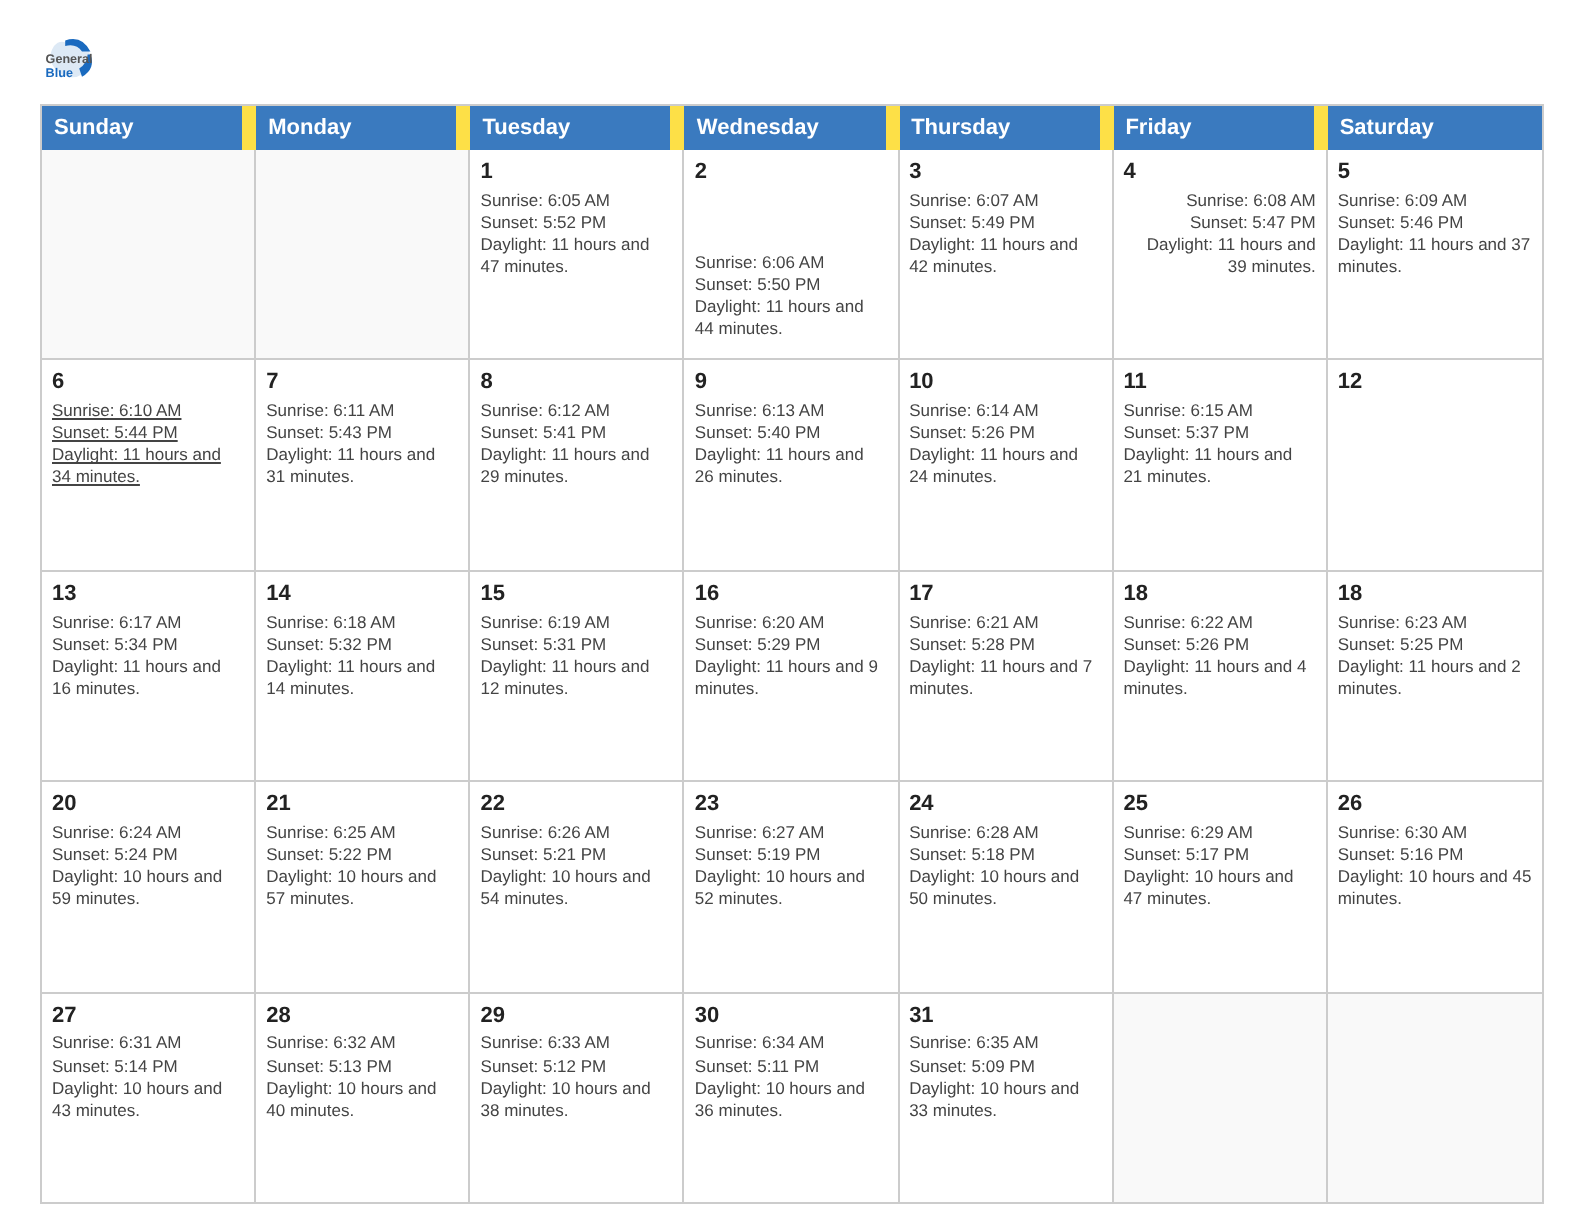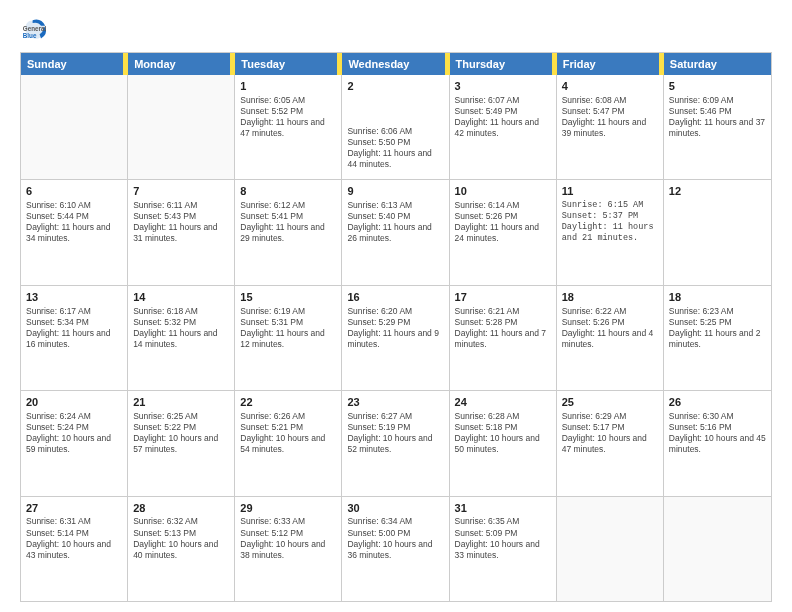--- a/index.html
+++ b/index.html
@@ -56,21 +56,21 @@
       display: grid;
       grid-template-columns: repeat(7, 1fr);
       background: #3a7abf;
     }
     .cal-header-cell {
       color: #fff;
       font-size: 11px;
       font-weight: bold;
       padding: 5px 6px;
       text-align: left;
-      border-right: 5px solid #fde047;
+      border-right: 7px solid #fde047;
     }
     .cal-header-cell:last-child { border-right: none; }
     .cal-body {
       flex: 1;
       display: flex;
       flex-direction: column;
     }
     .cal-row {
       display: grid;
       grid-template-columns: repeat(7, 1fr);
@@ -149,35 +149,35 @@
 Daylight: 11 hours and 44 minutes.</div>
           </div>
           <div class="cal-cell">
             <span class="day-num">3</span>
             <div class="info" style="white-space: pre-line;">Sunrise: 6:07 AM
 Sunset: 5:49 PM
 Daylight: 11 hours and 42 minutes.</div>
           </div>
           <div class="cal-cell">
             <span class="day-num">4</span>
-            <div class="info" style="white-space: pre-line;">Sunrise: 6:08 AM
+            <div class="info" style="white-space: pre-line; text-align: right;">Sunrise: 6:08 AM
 Sunset: 5:47 PM
 Daylight: 11 hours and 39 minutes.</div>
           </div>
           <div class="cal-cell">
             <span class="day-num">5</span>
             <div class="info" style="white-space: pre-line;">Sunrise: 6:09 AM
 Sunset: 5:46 PM
 Daylight: 11 hours and 37 minutes.</div>
           </div>
         </div>
         <div class="cal-row">
           <div class="cal-cell">
             <span class="day-num">6</span>
-            <div class="info" style="white-space: pre-line;">Sunrise: 6:10 AM
+            <div class="info" style="white-space: pre-line; text-decoration: underline;">Sunrise: 6:10 AM
 Sunset: 5:44 PM
 Daylight: 11 hours and 34 minutes.</div>
           </div>
           <div class="cal-cell">
             <span class="day-num">7</span>
             <div class="info" style="white-space: pre-line;">Sunrise: 6:11 AM
 Sunset: 5:43 PM
 Daylight: 11 hours and 31 minutes.</div>
           </div>
           <div class="cal-cell">
@@ -193,21 +193,21 @@
 Daylight: 11 hours and 26 minutes.</div>
           </div>
           <div class="cal-cell">
             <span class="day-num">10</span>
             <div class="info" style="white-space: pre-line;">Sunrise: 6:14 AM
 Sunset: 5:26 PM
 Daylight: 11 hours and 24 minutes.</div>
           </div>
           <div class="cal-cell">
             <span class="day-num">11</span>
-            <div class="info" style="white-space: pre-line; font-family: Liberation Mono, monospace;">Sunrise: 6:15 AM
+            <div class="info" style="white-space: pre-line;">Sunrise: 6:15 AM
 Sunset: 5:37 PM
 Daylight: 11 hours and 21 minutes.</div>
           </div>
           <div class="cal-cell">
             <span class="day-num">12</span>
           </div>
         </div>
         <div class="cal-row">
           <div class="cal-cell">
             <span class="day-num">13</span>
@@ -311,21 +311,21 @@
           </div>
           <div class="cal-cell">
             <span class="day-num">29</span>
             <div class="info" style="white-space: pre-line;">Sunrise: 6:33 AM
 Sunset: 5:12 PM
 Daylight: 10 hours and 38 minutes.</div>
           </div>
           <div class="cal-cell">
             <span class="day-num">30</span>
             <div class="info" style="white-space: pre-line;">Sunrise: 6:34 AM
-Sunset: 5:00 PM
+Sunset: 5:11 PM
 Daylight: 10 hours and 36 minutes.</div>
           </div>
           <div class="cal-cell">
             <span class="day-num">31</span>
             <div class="info" style="white-space: pre-line;">Sunrise: 6:35 AM
 Sunset: 5:09 PM
 Daylight: 10 hours and 33 minutes.</div>
           </div>
           <div class="cal-cell empty"></div>
           <div class="cal-cell empty"></div>

